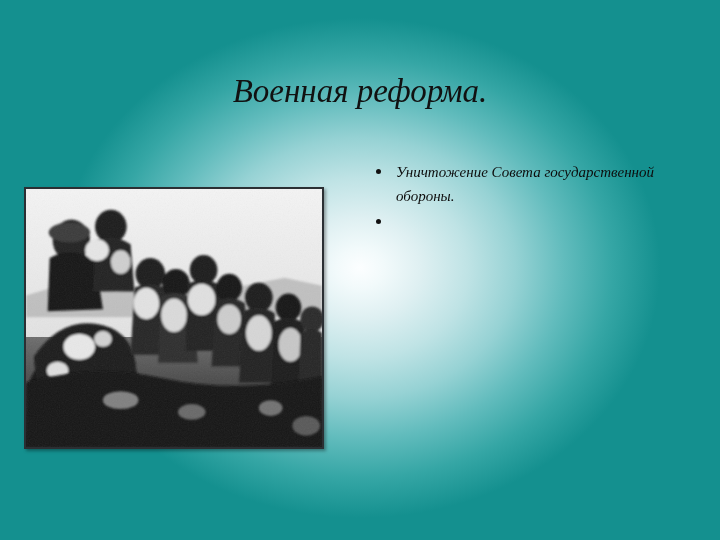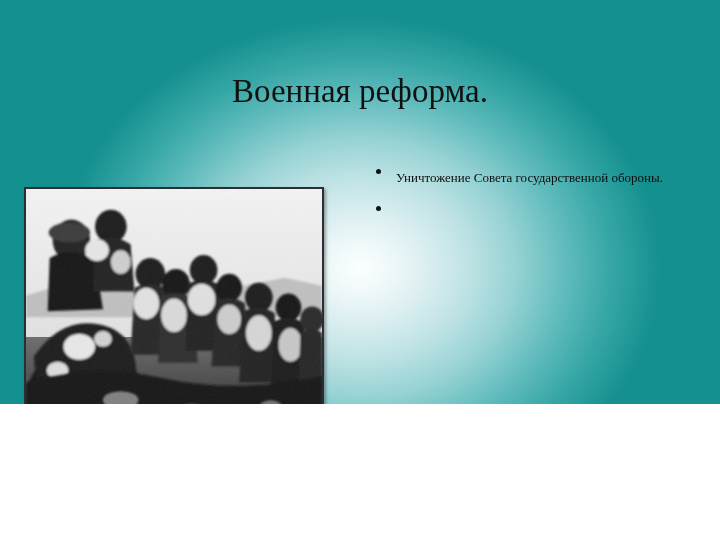--- a/index.html
+++ b/index.html
@@ -7,34 +7,35 @@
     padding: 0;
     background: #ffffff;
   }
   body {
     font-family: "Liberation Serif", "DejaVu Serif", serif;
   }
 
   .slide {
     position: relative;
     width: 720px;
-    height: 404px;
+    height: 540px;
     overflow: hidden;
     background-color: #14908f;
     background-image: radial-gradient(
         ellipse 300px 250px at 360px 268px,
         #fcfeff 0%,
         #f2fafb 8%,
         #dff0f2 20%,
         #bfe3e5 36%,
         #96d2d4 52%,
         #62bcbd 68%,
         #35a6a5 84%,
         #14908f 100%
     );
+    font-style: italic;
   }
 
   
   .title {
     position: absolute;
     left: 0;
     top: 72px;
     width: 720px;
     text-align: center;
     font-size: 33px;
@@ -67,22 +68,22 @@
     position: absolute;
     left: 372px;
     top: 160px;
     width: 300px;
   }
   .bullet {
     position: relative;
     display: block;
     padding-left: 24px;
     margin: 0 0 2px 0;
-    font-size: 13px;
-    line-height: 35px;
+    font-size: 15px;
+    line-height: 24px;
     color: #0d0d0d;
     text-indent: 0;
   }
   .bullet .dot {
     position: absolute;
     left: 4px;
     top: 9px;
     width: 5px;
     height: 5px;
     border-radius: 50%;

